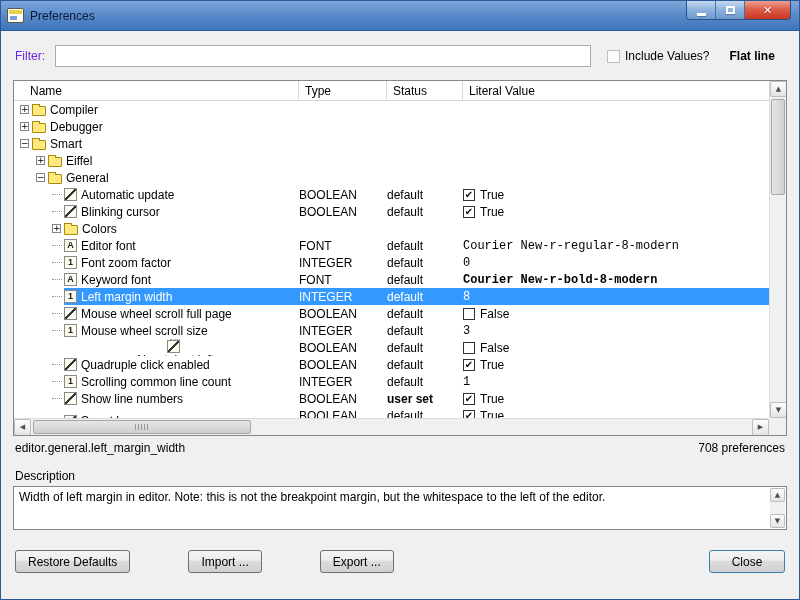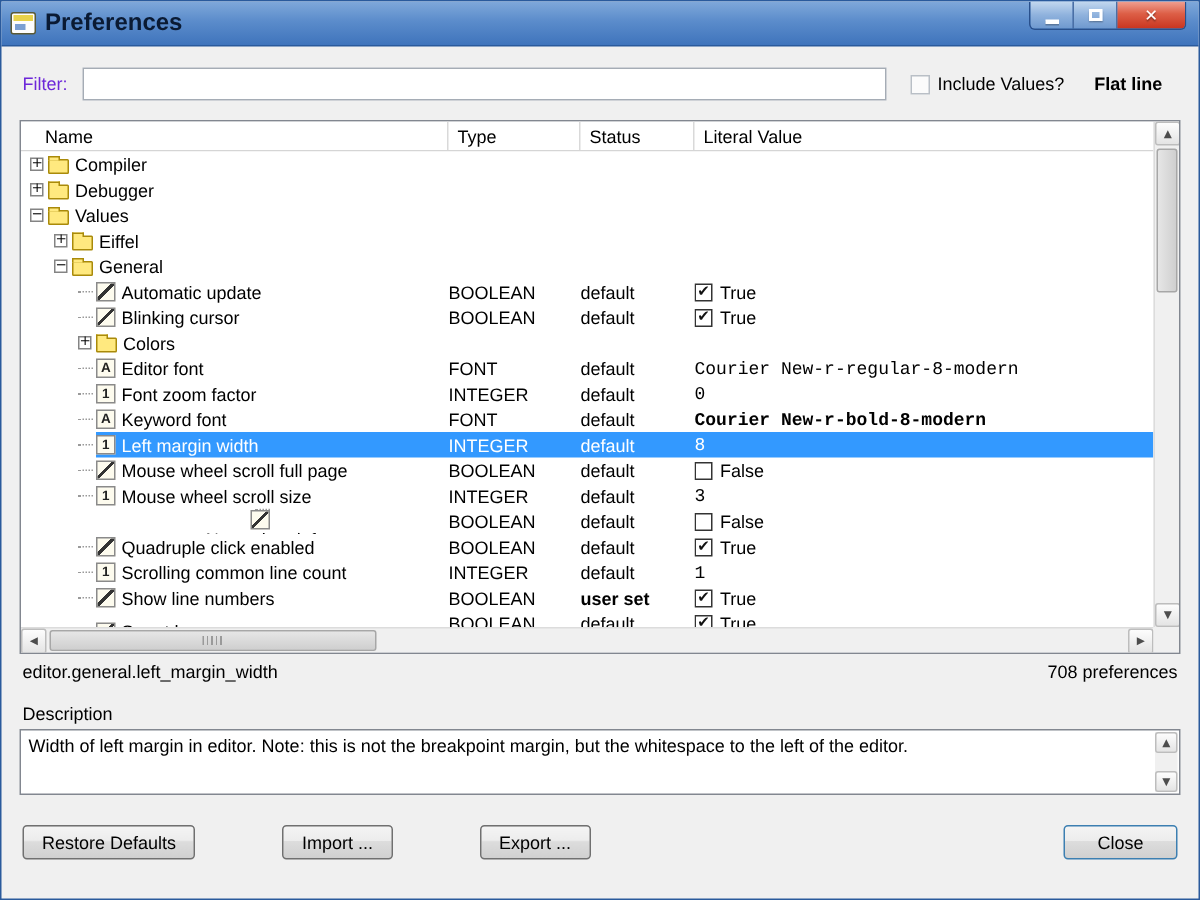--- a/index.html
+++ b/index.html
@@ -34,21 +34,21 @@
     position: relative;
   }
   .app-icon::before {
     content: ''; position: absolute; left: 1px; top: 1px; right: 1px; height: 4px;
     background: #e8d24a;
   }
   .app-icon::after {
     content: ''; position: absolute; left: 2px; bottom: 2px; width: 7px; height: 4px;
     background: #7b9fd2;
   }
-  .title-text { font-size: 16px; color: #0a1a33; font-weight: 700; }
+  .title-text { font-size: 12px; color: #0a1a33; font-weight: 400; }
   .win-buttons {
     position: absolute; top: 0; right: 8px;
     display: flex; height: 19px;
     border-radius: 0 0 4px 4px; overflow: hidden;
     border: 1px solid #29508c; border-top: none;
   }
   .win-btn {
     width: 29px; height: 100%;
     display: flex; align-items: center; justify-content: center;
     background: linear-gradient(180deg, #c3d8ef 0%, #8fb2dd 50%, #6f99cf 100%);
@@ -251,21 +251,21 @@
               <span class="nlabel">Debugger</span>
             </div>
             <div class="cell c-type"></div>
             <div class="cell c-status"></div>
             <div class="cell c-value"></div>
           </div>
           <div class="trow">
             <div class="cell c-name" style="padding-left: 6px;">
               <span class="expander">−</span>
               <span class="icon folder"></span>
-              <span class="nlabel">Values</span>
+              <span class="nlabel">Smart</span>
             </div>
             <div class="cell c-type"></div>
             <div class="cell c-status"></div>
             <div class="cell c-value"></div>
           </div>
           <div class="trow">
             <div class="cell c-name" style="padding-left: 22px;">
               <span class="expander">+</span>
               <span class="icon folder"></span>
               <span class="nlabel">Eiffel</span>

